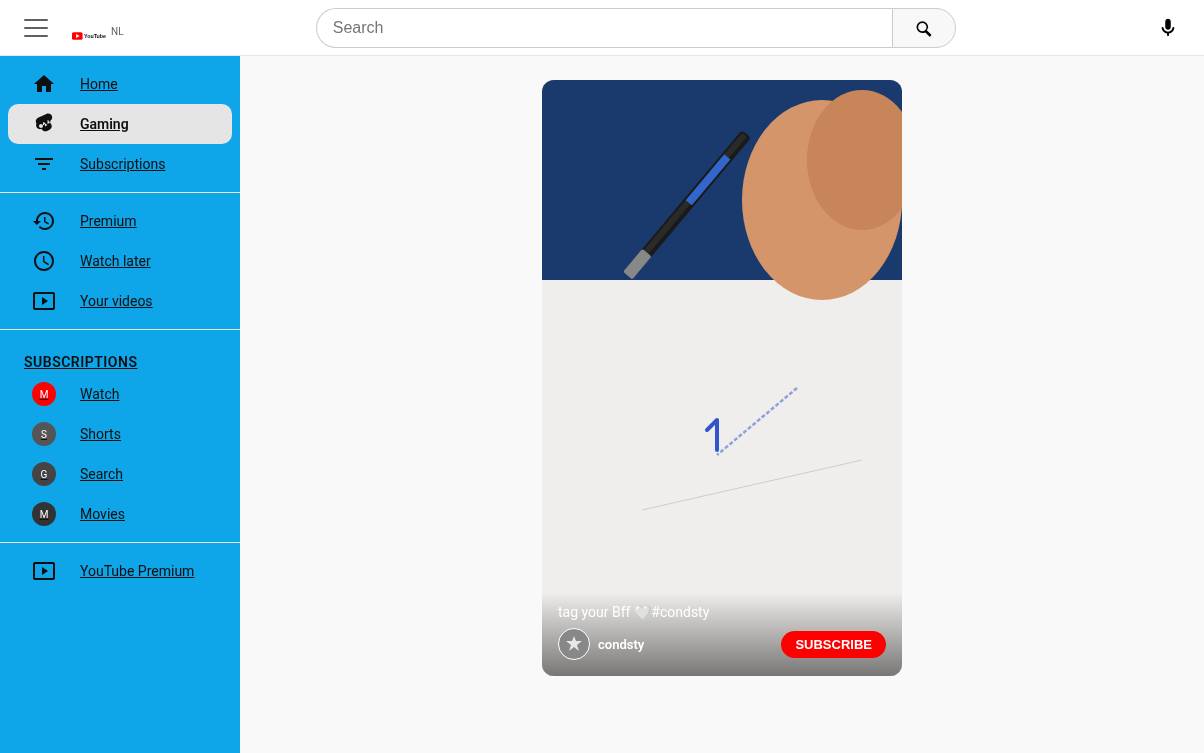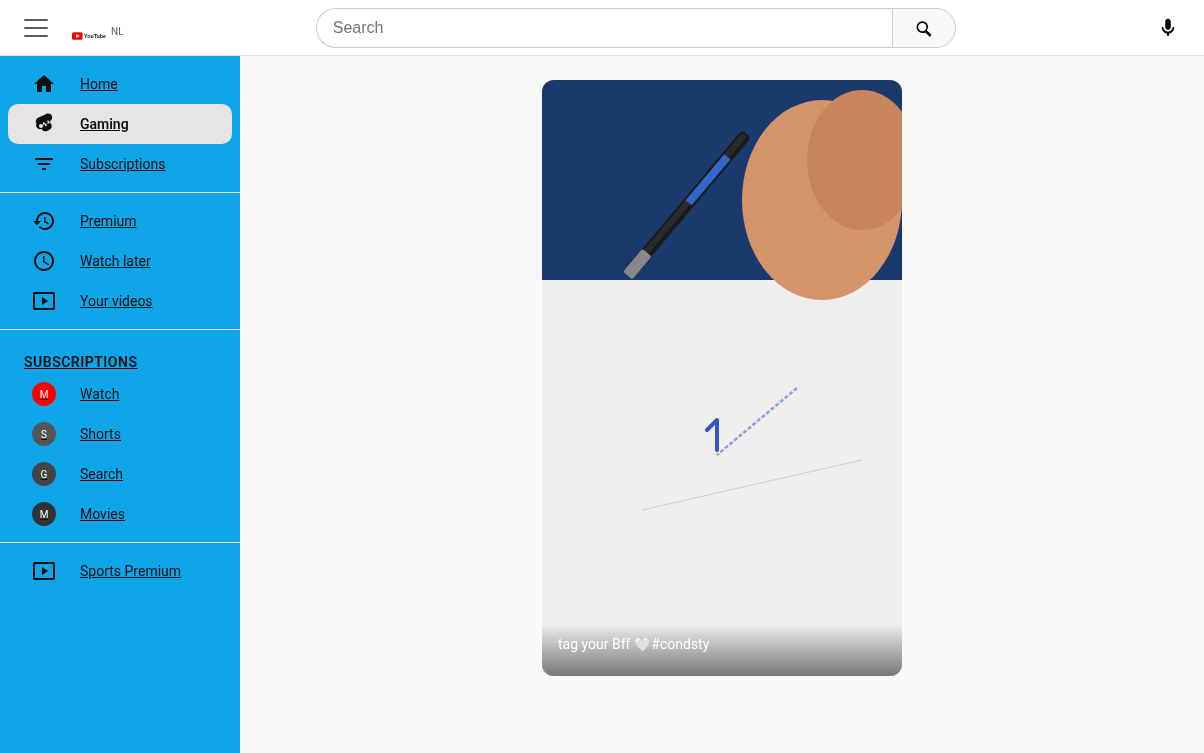--- a/index.html
+++ b/index.html
@@ -207,21 +207,21 @@
   </div>
 
   <hr class="sidebar-divider">
 
   <div class="sidebar-item">
     <span class="icon">
       <svg width="24" height="24" viewBox="0 0 24 24" fill="#0f0f0f">
           <path d="M10 8l6 4-6 4V8zm11-5H3c-1.1 0-2 .9-2 2v14c0 1.1.9 2 2 2h18c1.1 0 2-.9 2-2V5c0-1.1-.9-2-2-2zm0 16H3V5h18v14z"></path>
         </svg>
     </span>
-    <span class="label">Sports Premium</span>
+    <span class="label">YouTube Premium</span>
   </div>
   <div class="sidebar-item">
     
     
   </div>
 
 </nav>
 
 <main class="main">
   <div class="shorts-container">
@@ -257,18 +257,29 @@
           <line x1="100" y1="430" x2="320" y2="380" stroke="#ccc" stroke-width="1"></line>
 
           <path d="M 175 370 L 175 340 M 165 350 L 175 340" stroke="#3355cc" stroke-width="4" fill="none" stroke-linecap="round"></path>
 
           <line x1="255" y1="308" x2="175" y2="375" stroke="#3355cc" stroke-width="2.5" stroke-dasharray="4,2" opacity="0.5"></line>
         </svg>
 
         
         <div class="short-overlay">
           <div class="short-tag-text">tag your Bff 🤍#condsty</div>
+          <div class="short-channel">
+            <div class="channel-avatar">
+
+              <svg width="28" height="28" viewBox="0 0 28 28">
+                <circle cx="14" cy="14" r="14" fill="#888"></circle>
+                <polygon points="14,6 16,11 22,11 17,15 19,21 14,17 9,21 11,15 6,11 12,11" fill="#fff" opacity="0.8"></polygon>
+              </svg>
+            </div>
+            <span class="channel-name">condsty</span>
+            <button class="subscribe-btn">SUBSCRIBE</button>
+          </div>
         </div>
       </div>
 
     </div>
   </div>
 </main>
 
 </body></html>

